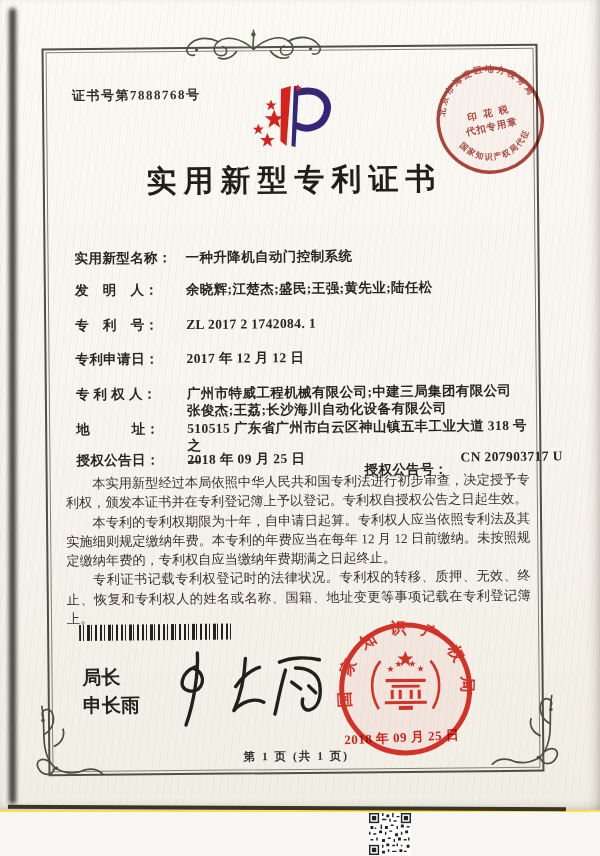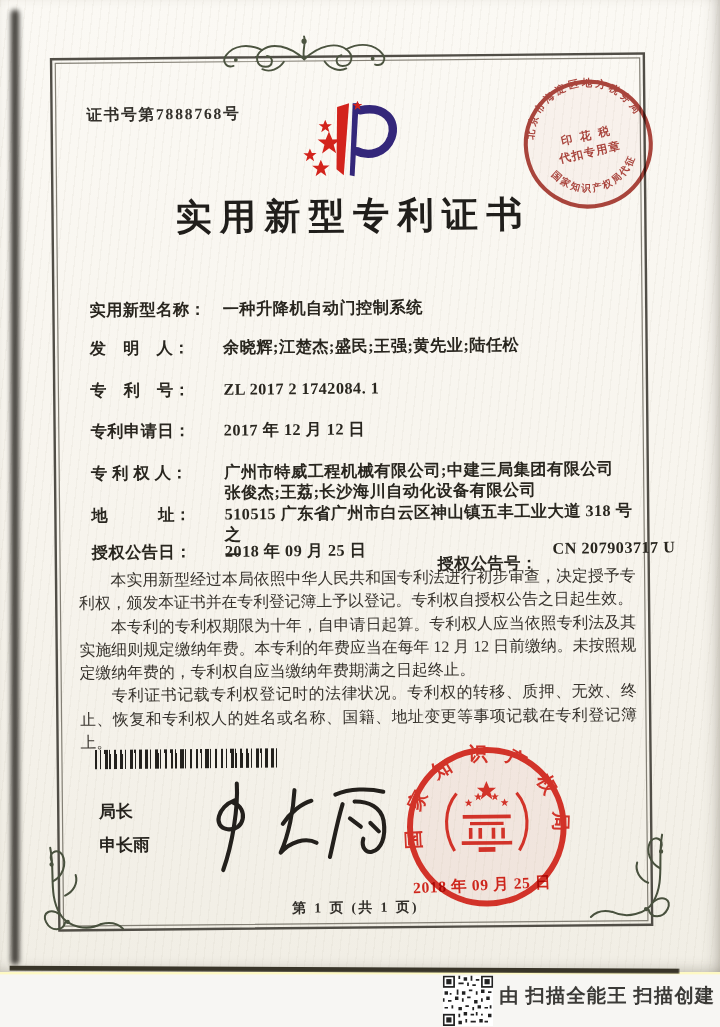--- a/index.html
+++ b/index.html
@@ -1,17 +1,17 @@
 <!DOCTYPE html>
 <html><head>
 <meta charset="utf-8">
 <style>
   html,body{margin:0;padding:0;background:#dddbd4;}
   .shot{position:relative;width:600px;height:856px;overflow:hidden;
-        background:#fef9c3;font-family:"Liberation Serif","DejaVu Serif",serif;color:#2b2926;text-decoration:underline;}
+        background:#fde047;font-family:"Liberation Serif","DejaVu Serif",serif;color:#2b2926;text-decoration:underline;}
   .paper{position:absolute;left:0;top:0;right:0;height:810px;
          background:linear-gradient(180deg,#fbf9f4 0%,#f7f4ed 55%,#f1eee5 100%);
          box-shadow:inset -9px 0 14px -9px rgba(70,62,50,.4), inset 0 -7px 12px -7px rgba(70,62,50,.3);}
   .paper::after{content:"";position:absolute;inset:0;pointer-events:none;
          background:repeating-linear-gradient(96deg,rgba(190,184,168,.10) 0 1px,transparent 1px 7px);}
   .left-shadow{position:absolute;left:9px;top:8px;width:7px;height:796px;
          background:#17140f;opacity:.8;filter:blur(2px);border-radius:4px;}
   .paper-edge{position:absolute;left:8px;top:806px;width:558px;height:4px;background:#393529;
          filter:blur(.6px);transform:rotate(.25deg);}
   .bottom-strip{position:absolute;left:0;right:0;bottom:0;height:44px;background:#f7f6f3;}
@@ -42,21 +42,21 @@
 
   .paras{position:absolute;left:18px;top:424px;width:464px;font-size:13.2px;line-height:19.3px;
          color:#37332d;text-align:justify;font-weight:500;}
   .paras p{margin:0;text-indent:2em;}
 
   .barcode{position:absolute;left:30px;top:575px;width:154px;height:16px;
      background:repeating-linear-gradient(90deg,
        #23211d 0 2px,transparent 2px 4px,#23211d 4px 5px,transparent 5px 8px,
        #23211d 8px 11px,transparent 11px 12px,#23211d 12px 13px,transparent 13px 16px,
        #23211d 16px 18px,transparent 18px 21px);}
-  .director{position:absolute;left:33px;top:614px;font-size:14px;font-weight:700;line-height:28px;color:#26231e;}
+  .director{position:absolute;left:33px;top:614px;font-size:19px;font-weight:700;line-height:28px;color:#26231e;}
   .signature{position:absolute;left:112px;top:592px;width:170px;height:92px;}
   .seal{position:absolute;left:286px;top:572px;width:140px;height:140px;mix-blend-mode:multiply;opacity:.95;}
   .seal-date{position:absolute;left:294px;top:681px;width:160px;font-size:13px;font-weight:700;
          color:#cf271d;letter-spacing:.5px;mix-blend-mode:multiply;transform:rotate(-2deg);}
   .pageno{position:absolute;left:0;top:701px;width:100%;text-align:center;font-size:11.5px;
           letter-spacing:2px;color:#33302b;font-weight:600;}
   .tax-seal{position:absolute;left:390px;top:18px;width:112px;height:112px;
             mix-blend-mode:multiply;opacity:.9;transform:rotate(-12deg);}
   .orn-top{position:absolute;left:133px;top:-21px;width:154px;height:40px;}
   .orn-bl{position:absolute;left:-16px;top:648px;width:70px;height:86px;}
@@ -257,14 +257,13 @@
         <rect x="24" y="2" width="3" height="3"></rect>
         <rect x="2" y="24" width="3" height="3"></rect>
       <path d="M9 0h1v2h-1z M12 1h2v2h-2z M16 0h1v3h-1z M19 2h2v1h-2z M9 4h3v1h-3z M14 4h1v2h-1z M17 5h2v1h-2z
                M1 9h2v2h-2z M4 10h1v1h-1z M8 8h1v3h-1z M11 9h2v2h-2z M15 8h2v1h-2z M19 9h1v2h-1z M22 8h2v2h-2z M26 9h2v1h-2z
                M0 13h1v2h-1z M3 14h2v1h-2z M7 12h2v2h-2z M11 13h1v2h-1z M14 12h2v1h-2z M18 14h2v2h-2z M22 13h1v2h-1z M25 12h2v2h-2z
                M1 18h2v1h-2z M5 17h1v2h-1z M9 18h2v2h-2z M13 17h2v1h-2z M17 18h1v2h-1z M20 17h2v2h-2z M24 18h2v1h-2z M27 17h1v2h-1z
                M9 22h1v2h-1z M12 21h2v2h-2z M16 22h2v1h-2z M19 21h1v2h-1z M22 22h1v1h-1z M26 22h2v2h-2z
                M9 26h2v2h-2z M13 25h1v2h-1z M16 26h3v1h-3z M21 25h2v2h-2z M24 26h2v1h-2z"></path>
     </g>
   </svg>
-  <div class="watermark">由 扫描全能王 扫描创建</div>
 </div>
 
 </body></html>

